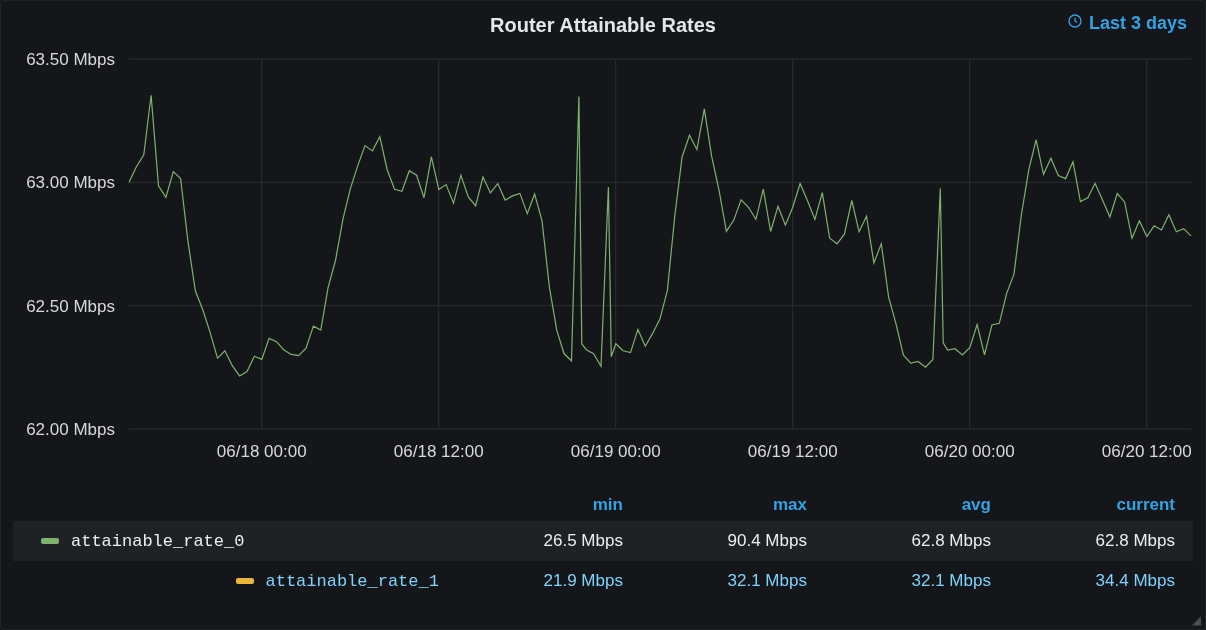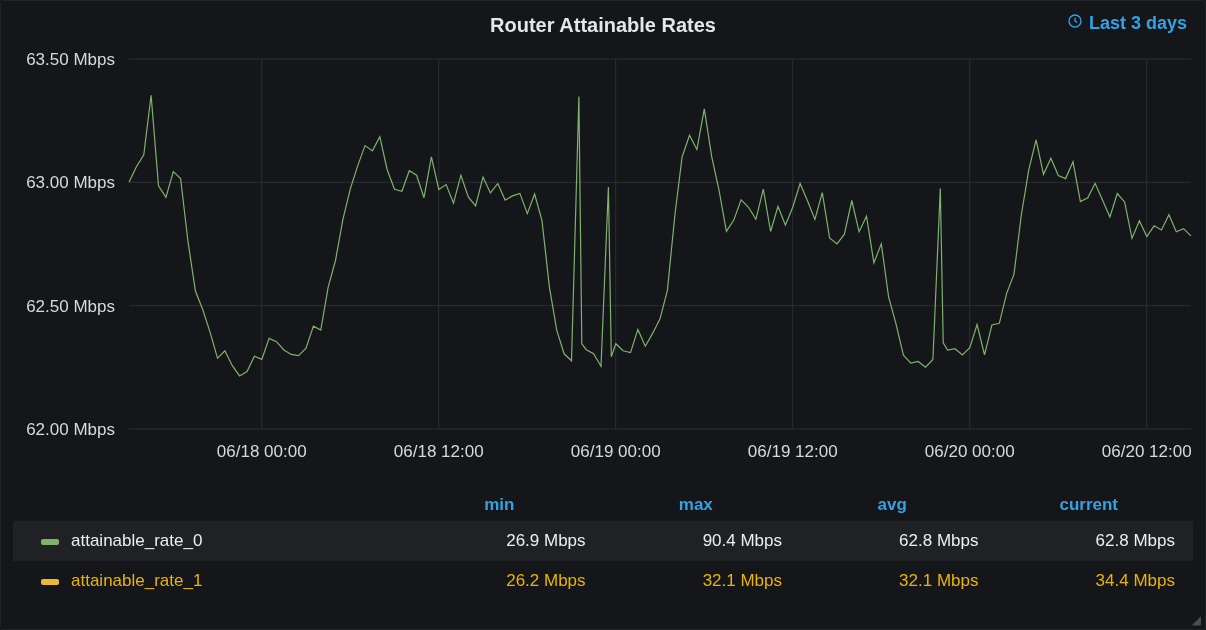--- a/index.html
+++ b/index.html
@@ -37,31 +37,31 @@
   }
   .plot svg{display:block;}
   .gridline{stroke:#2c2f33;stroke-width:1;}
   .series-line{stroke:#7eb26d;stroke-width:1.2;fill:none;}
   .legend{
     position:absolute;left:12px;right:12px;top:488px;
     font-size:17px;
   }
   .legend table{width:100%;border-collapse:collapse;}
   .legend th{
-    color:#33a2e5;font-weight:600;
+    color:#33a2e5;font-weight:600;text-align:right;
     padding:6px 18px 6px 6px;
   }
   .legend th:first-child{text-align:left;}
   .legend td{
     text-align:right;padding:10px 18px 10px 6px;color:#d8d9da;
   }
   .legend tr.row-active{background:#1f2125;color:#e9eaec;}
   .legend tr.row-active td{color:#eceeef;}
-  .legend tr.row-dim td{color:#eab308;}
-  .legend td.name{text-align:left;padding-left:28px;}
+  .legend tr.row-dim td{color:#7dd3fc;text-align:right;}
+  .legend td.name{text-align:left;padding-left:28px;font-family:Liberation Mono, monospace;}
   .swatch{
     display:inline-block;width:18px;height:6px;border-radius:2px;
     margin-right:12px;vertical-align:middle;
   }
   .sw-green{background:#7eb26d;}
   .sw-orange{background:#eab839;}
   .resize{
     position:absolute;right:4px;bottom:2px;color:#4a4d52;font-size:12px;
     user-select:none;
   }
@@ -117,28 +117,28 @@
           <th></th>
           <th>min</th>
           <th>max</th>
           <th>avg</th>
           <th>current</th>
         </tr>
       </thead>
       <tbody>
         <tr class="row-active">
           <td class="name"><span class="swatch sw-green"></span><span>attainable_rate_0</span></td>
-          <td>26.9 Mbps</td>
+          <td>26.5 Mbps</td>
           <td>90.4 Mbps</td>
           <td>62.8 Mbps</td>
           <td>62.8 Mbps</td>
         </tr>
         <tr class="row-dim">
           <td class="name"><span class="swatch sw-orange"></span><span>attainable_rate_1</span></td>
-          <td>26.2 Mbps</td>
+          <td>21.9 Mbps</td>
           <td>32.1 Mbps</td>
           <td>32.1 Mbps</td>
           <td>34.4 Mbps</td>
         </tr>
       </tbody>
     </table>
   </div>
 
   <div class="resize">◢</div>
 </div>

